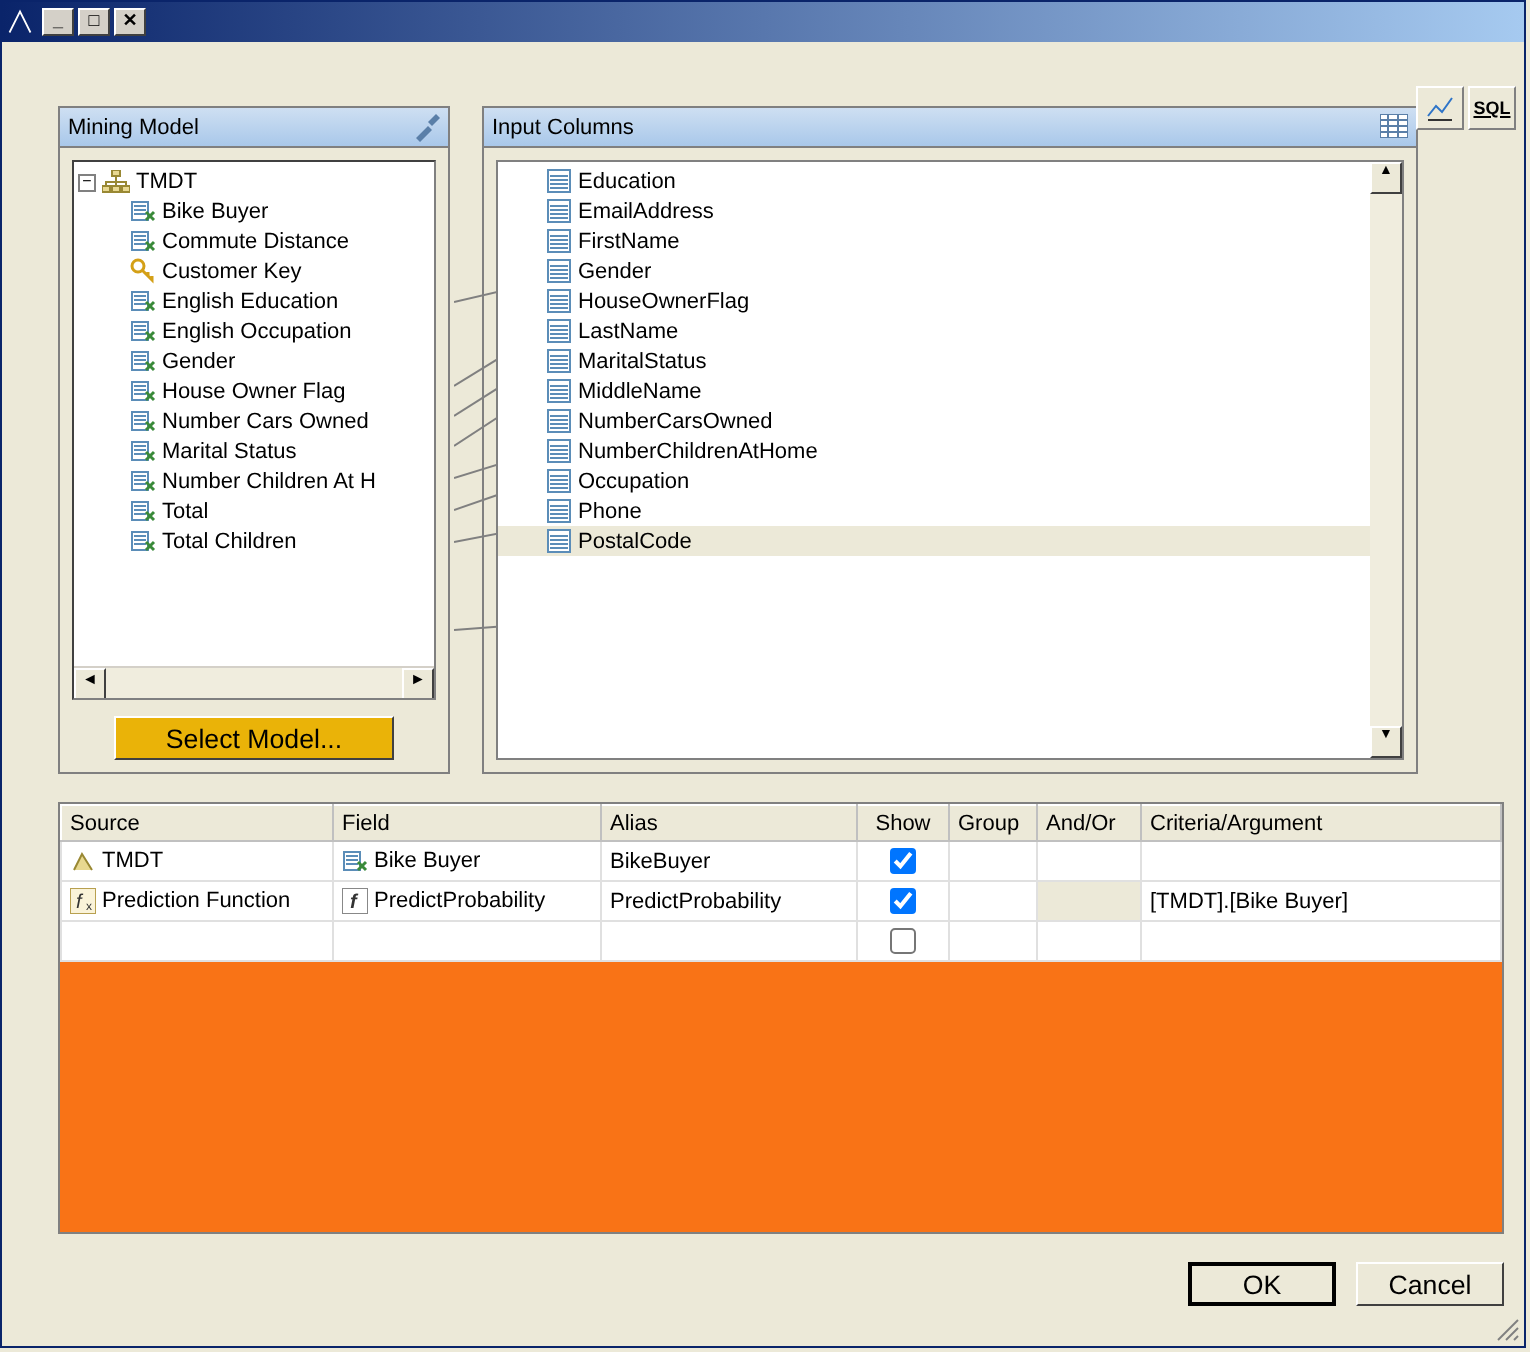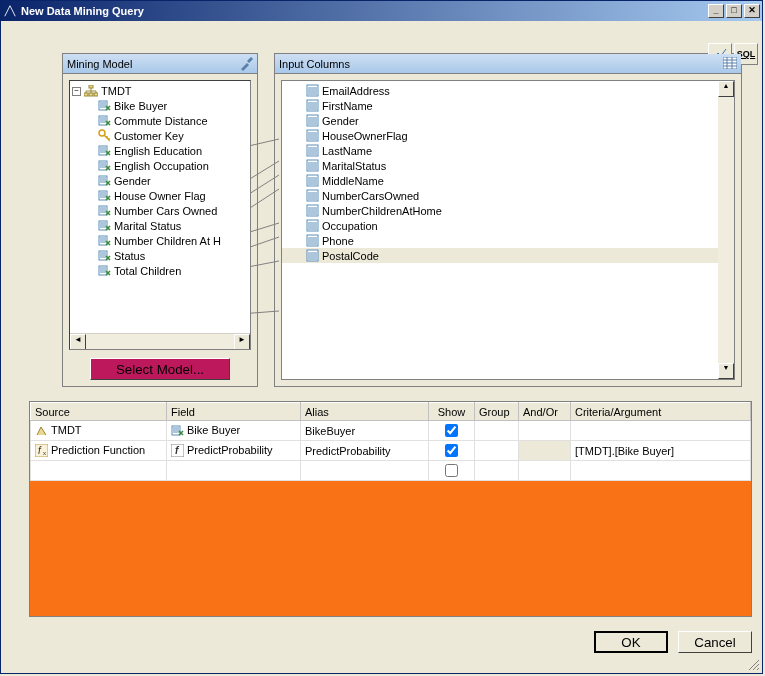--- a/index.html
+++ b/index.html
@@ -73,21 +73,20 @@
   display: flex;
   align-items: center;
   justify-content: center;
   font-size: 9px;
   font-weight: bold;
 }
 .upper-panels {
   display: flex;
   padding: 32px 10px 6px 28px;
   gap: 16px;
-  margin-left: 33px;
 }
 .panel {
   border: 1px solid #808080;
   background: #ece9d8;
   display: flex;
   flex-direction: column;
 }
 .panel-mining { width: 196px; height: 334px; }
 .panel-input { width: 468px; height: 334px; }
 .panel-header {
@@ -169,21 +168,21 @@
   border-right-color: #404040;
   border-bottom-color: #404040;
   font-size: 8px;
   text-align: center;
 }
 .hscroll-track { flex: 1; background: #f0edde; }
 .select-model-btn {
   margin: 8px auto 0;
   width: 140px;
   height: 22px;
-  background: #be185d;
+  background: #eab308;
   border: 1px solid #fff;
   border-right-color: #404040;
   border-bottom-color: #404040;
   cursor: pointer;
 }
 .input-list {
   flex: 1;
   background: #fff;
   border: 1px solid #808080;
   overflow: hidden;
@@ -289,21 +288,20 @@
 }
 </style>
 </head>
 <body>
 
 <div class="window">
   <div class="titlebar">
     <svg class="titlebar-icon" viewBox="0 0 16 16">
         <path d="M2 14 L8 2 L14 14" stroke="#fff" fill="none"></path>
       </svg>
-    <span class="titlebar-text">New Data Mining Query</span>
     <div class="titlebar-buttons">
       <div class="titlebar-btn">_</div>
       <div class="titlebar-btn">□</div>
       <div class="titlebar-btn">✕</div>
     </div>
   </div>
 
   <div class="client">
     <div class="toolbar-right">
       <div class="tool-btn" title="Design">
@@ -451,21 +449,21 @@
                     <span>Number Children At H</span>
                   </div>
                   <div class="tree-item">
                     <span class="node-icon">
                       <svg width="13" height="13" viewBox="0 0 13 13">
                         <rect x="1" y="2" width="8" height="9" fill="#fff" stroke="#5b8db8"></rect>
                         <path d="M2 4 L8 4 M2 6 L8 6 M2 8 L8 8" stroke="#5b8db8"></path>
                         <path d="M8 7 L12 11 M12 7 L8 11" stroke="#3a8a3a" stroke-width="1.5"></path>
                       </svg>
                     </span>
-                    <span>Status</span>
+                    <span>Total</span>
                   </div>
                   <div class="tree-item">
                     <span class="node-icon">
                       <svg width="13" height="13" viewBox="0 0 13 13">
                         <rect x="1" y="2" width="8" height="9" fill="#fff" stroke="#5b8db8"></rect>
                         <path d="M2 4 L8 4 M2 6 L8 6 M2 8 L8 8" stroke="#5b8db8"></path>
                         <path d="M8 7 L12 11 M12 7 L8 11" stroke="#3a8a3a" stroke-width="1.5"></path>
                       </svg>
                     </span>
                     <span>Total Children</span>
@@ -490,20 +488,29 @@
               <line x1="0" y1="3" x2="14" y2="3" stroke="#5a7fa8"></line>
               <line x1="0" y1="6" x2="14" y2="6" stroke="#5a7fa8"></line>
               <line x1="0" y1="9" x2="14" y2="9" stroke="#5a7fa8"></line>
               <line x1="4" y1="0" x2="4" y2="12" stroke="#5a7fa8"></line>
               <line x1="9" y1="0" x2="9" y2="12" stroke="#5a7fa8"></line>
             </svg>
         </div>
         <div class="panel-body">
           <div class="input-list">
             <div class="input-list-inner" id="input-items">
+                <div class="input-row">
+                  <span class="node-icon">
+                    <svg width="13" height="13" viewBox="0 0 13 13">
+                      <rect x="1" y="1" width="11" height="11" fill="#fff" stroke="#5b8db8"></rect>
+                      <path d="M2 4 L11 4 M2 6 L11 6 M2 8 L11 8 M2 10 L11 10" stroke="#5b8db8"></path>
+                    </svg>
+                  </span>
+                  <span>Education</span>
+                </div>
                 <div class="input-row">
                   <span class="node-icon">
                     <svg width="13" height="13" viewBox="0 0 13 13">
                       <rect x="1" y="1" width="11" height="11" fill="#fff" stroke="#5b8db8"></rect>
                       <path d="M2 4 L11 4 M2 6 L11 6 M2 8 L11 8 M2 10 L11 10" stroke="#5b8db8"></path>
                     </svg>
                   </span>
                   <span>EmailAddress</span>
                 </div>
                 <div class="input-row">

